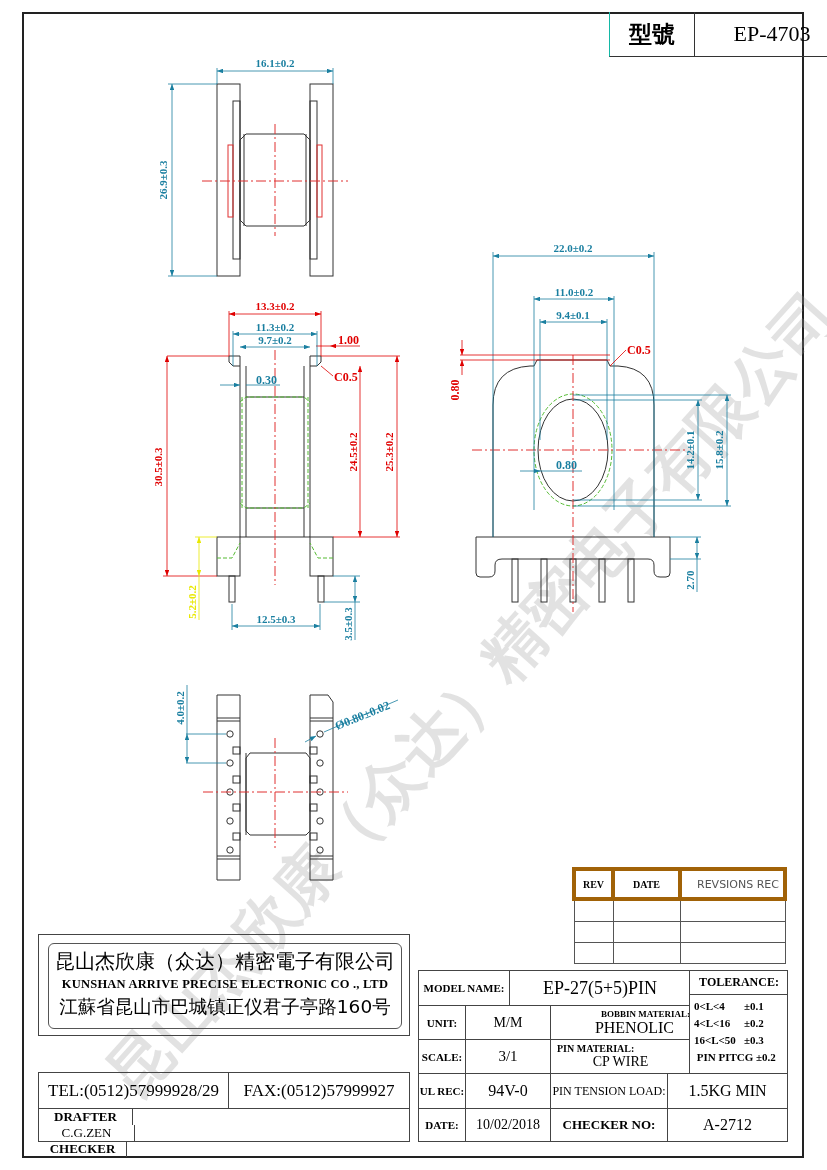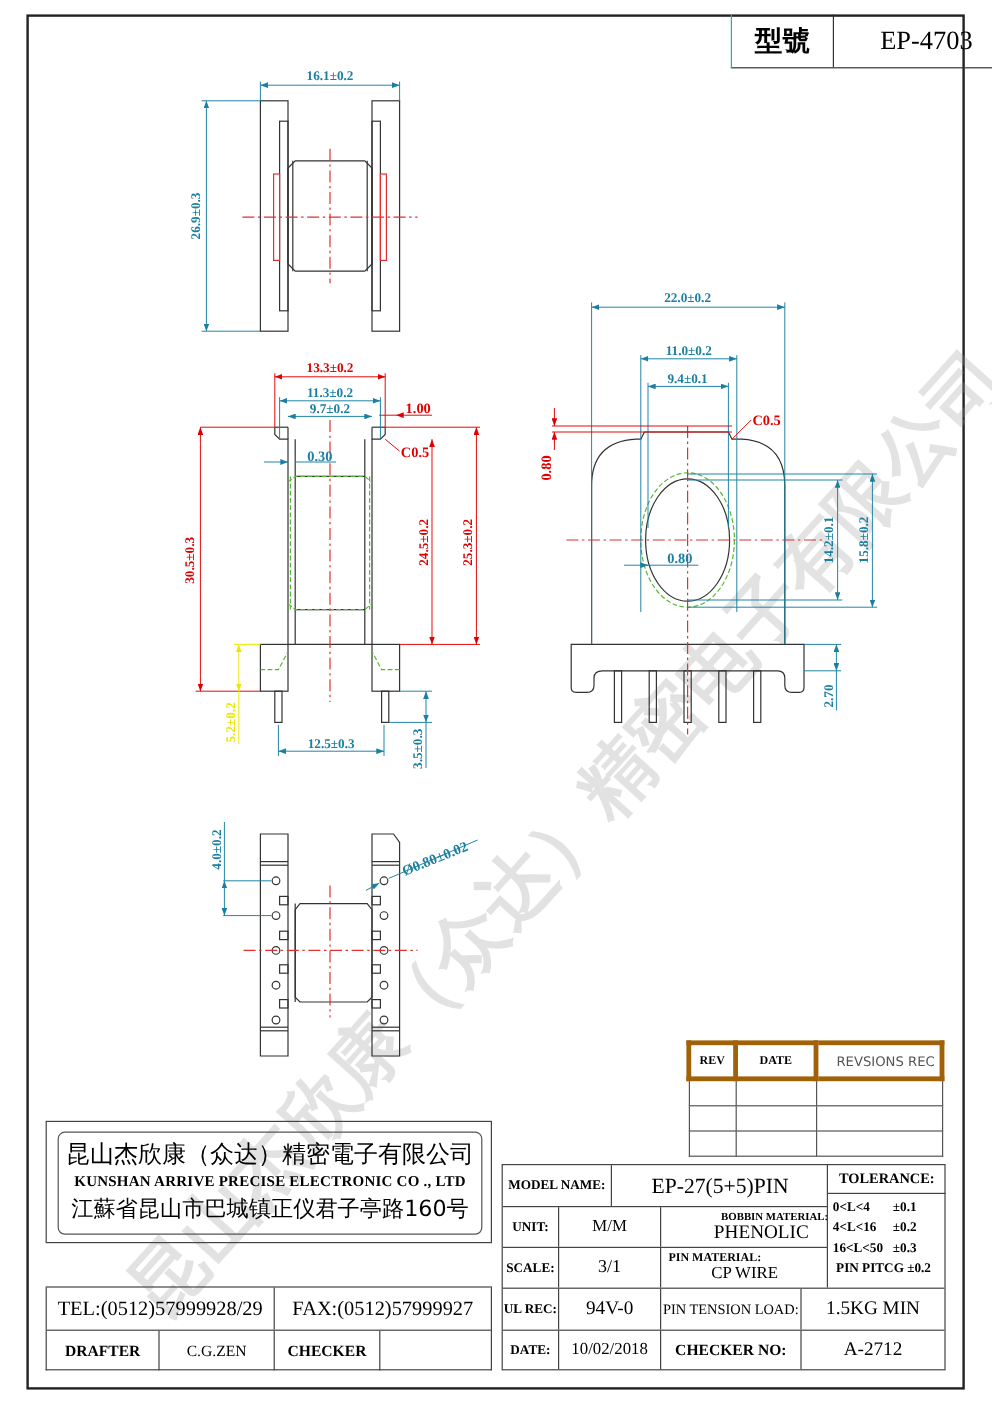--- a/index.html
+++ b/index.html
@@ -290,21 +290,21 @@
     <div class="cn1">昆山杰欣康（众达）精密電子有限公司</div>
     <div class="en1">KUNSHAN ARRIVE PRECISE ELECTRONIC CO ., LTD</div>
     <div class="cn2">江蘇省昆山市巴城镇正仪君子亭路160号</div>
   </div>
 </div>
 <div class="grid-l">
   <div class="row" style="height:36px;">
     <div class="cell" style="width:190px;font-size:17px;">TEL:(0512)57999928/29</div>
     <div class="cell" style="flex:1;font-size:17px;">FAX:(0512)57999927</div>
   </div>
-  <div class="row" style="height:34px;">
+  <div class="row" style="height:34px;flex-direction:column;">
     <div class="cell b" style="width:94px;font-size:13px;">DRAFTER</div>
     <div class="cell" style="width:96px;font-size:13px;">C.G.ZEN</div>
     <div class="cell b" style="width:88px;font-size:13px;">CHECKER</div>
     <div class="cell" style="flex:1;"></div>
   </div>
 </div>
 
 <div class="grid-r">
   <div class="row" style="height:34px;border-top:none;width:271px;">
     <div class="cell b sm" style="width:91px;">MODEL NAME:</div>

